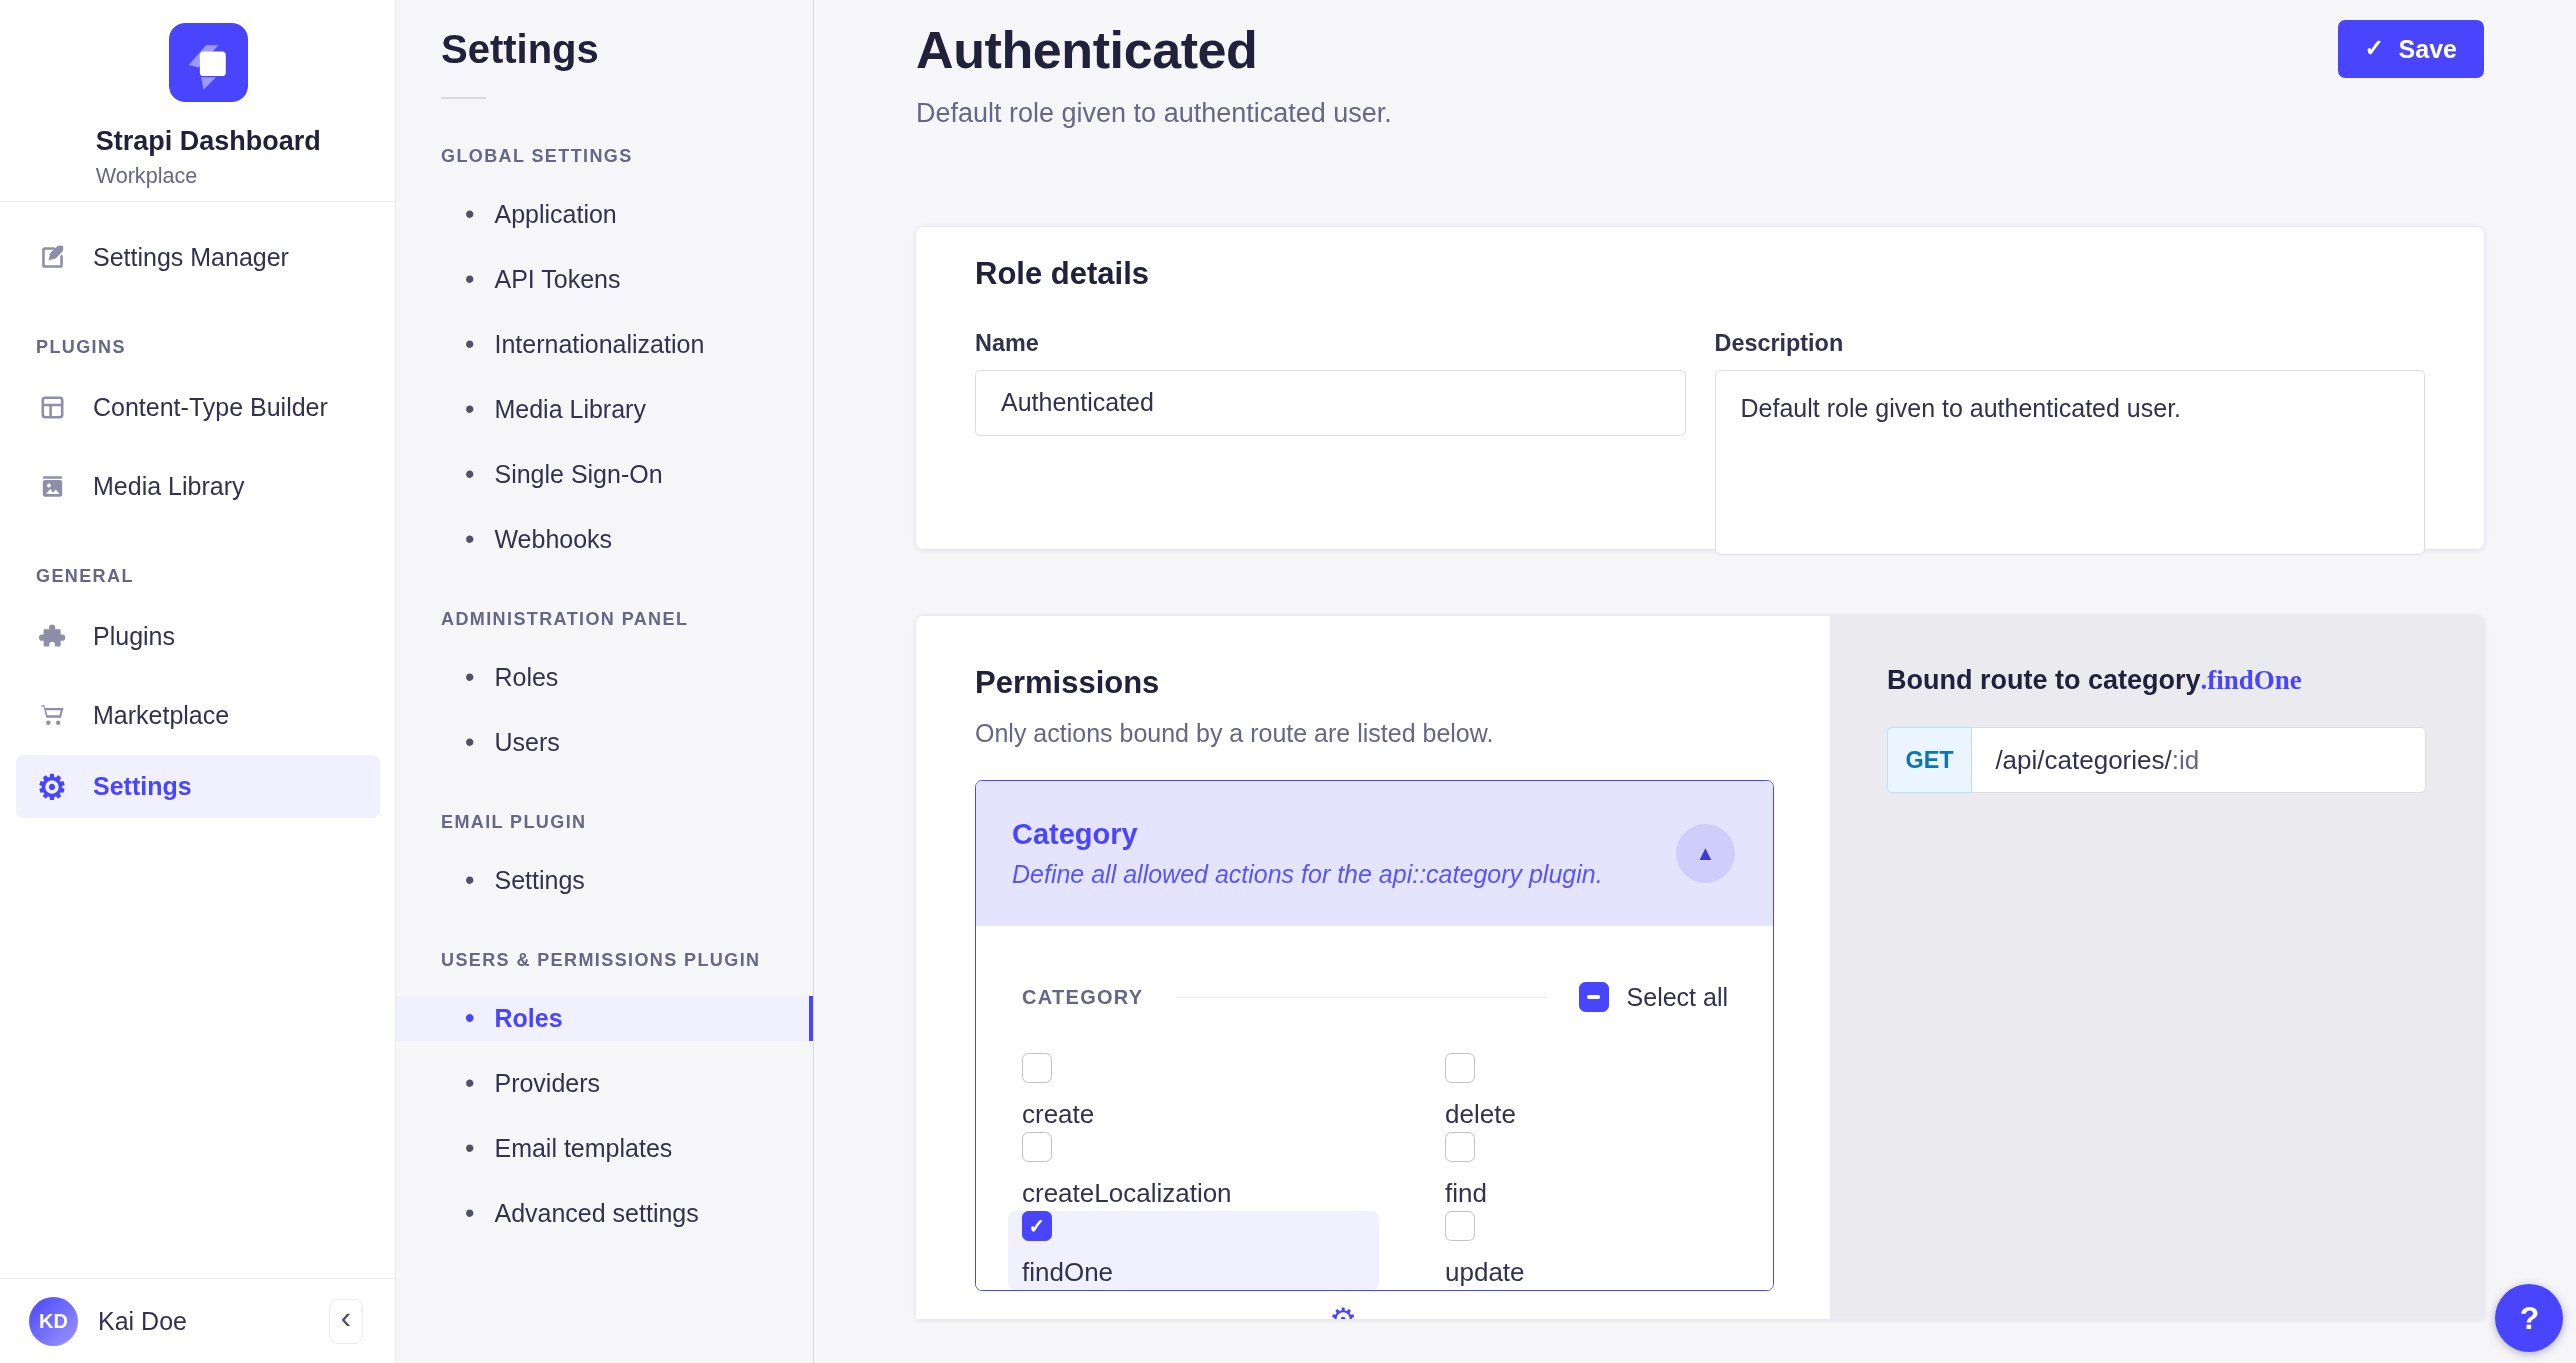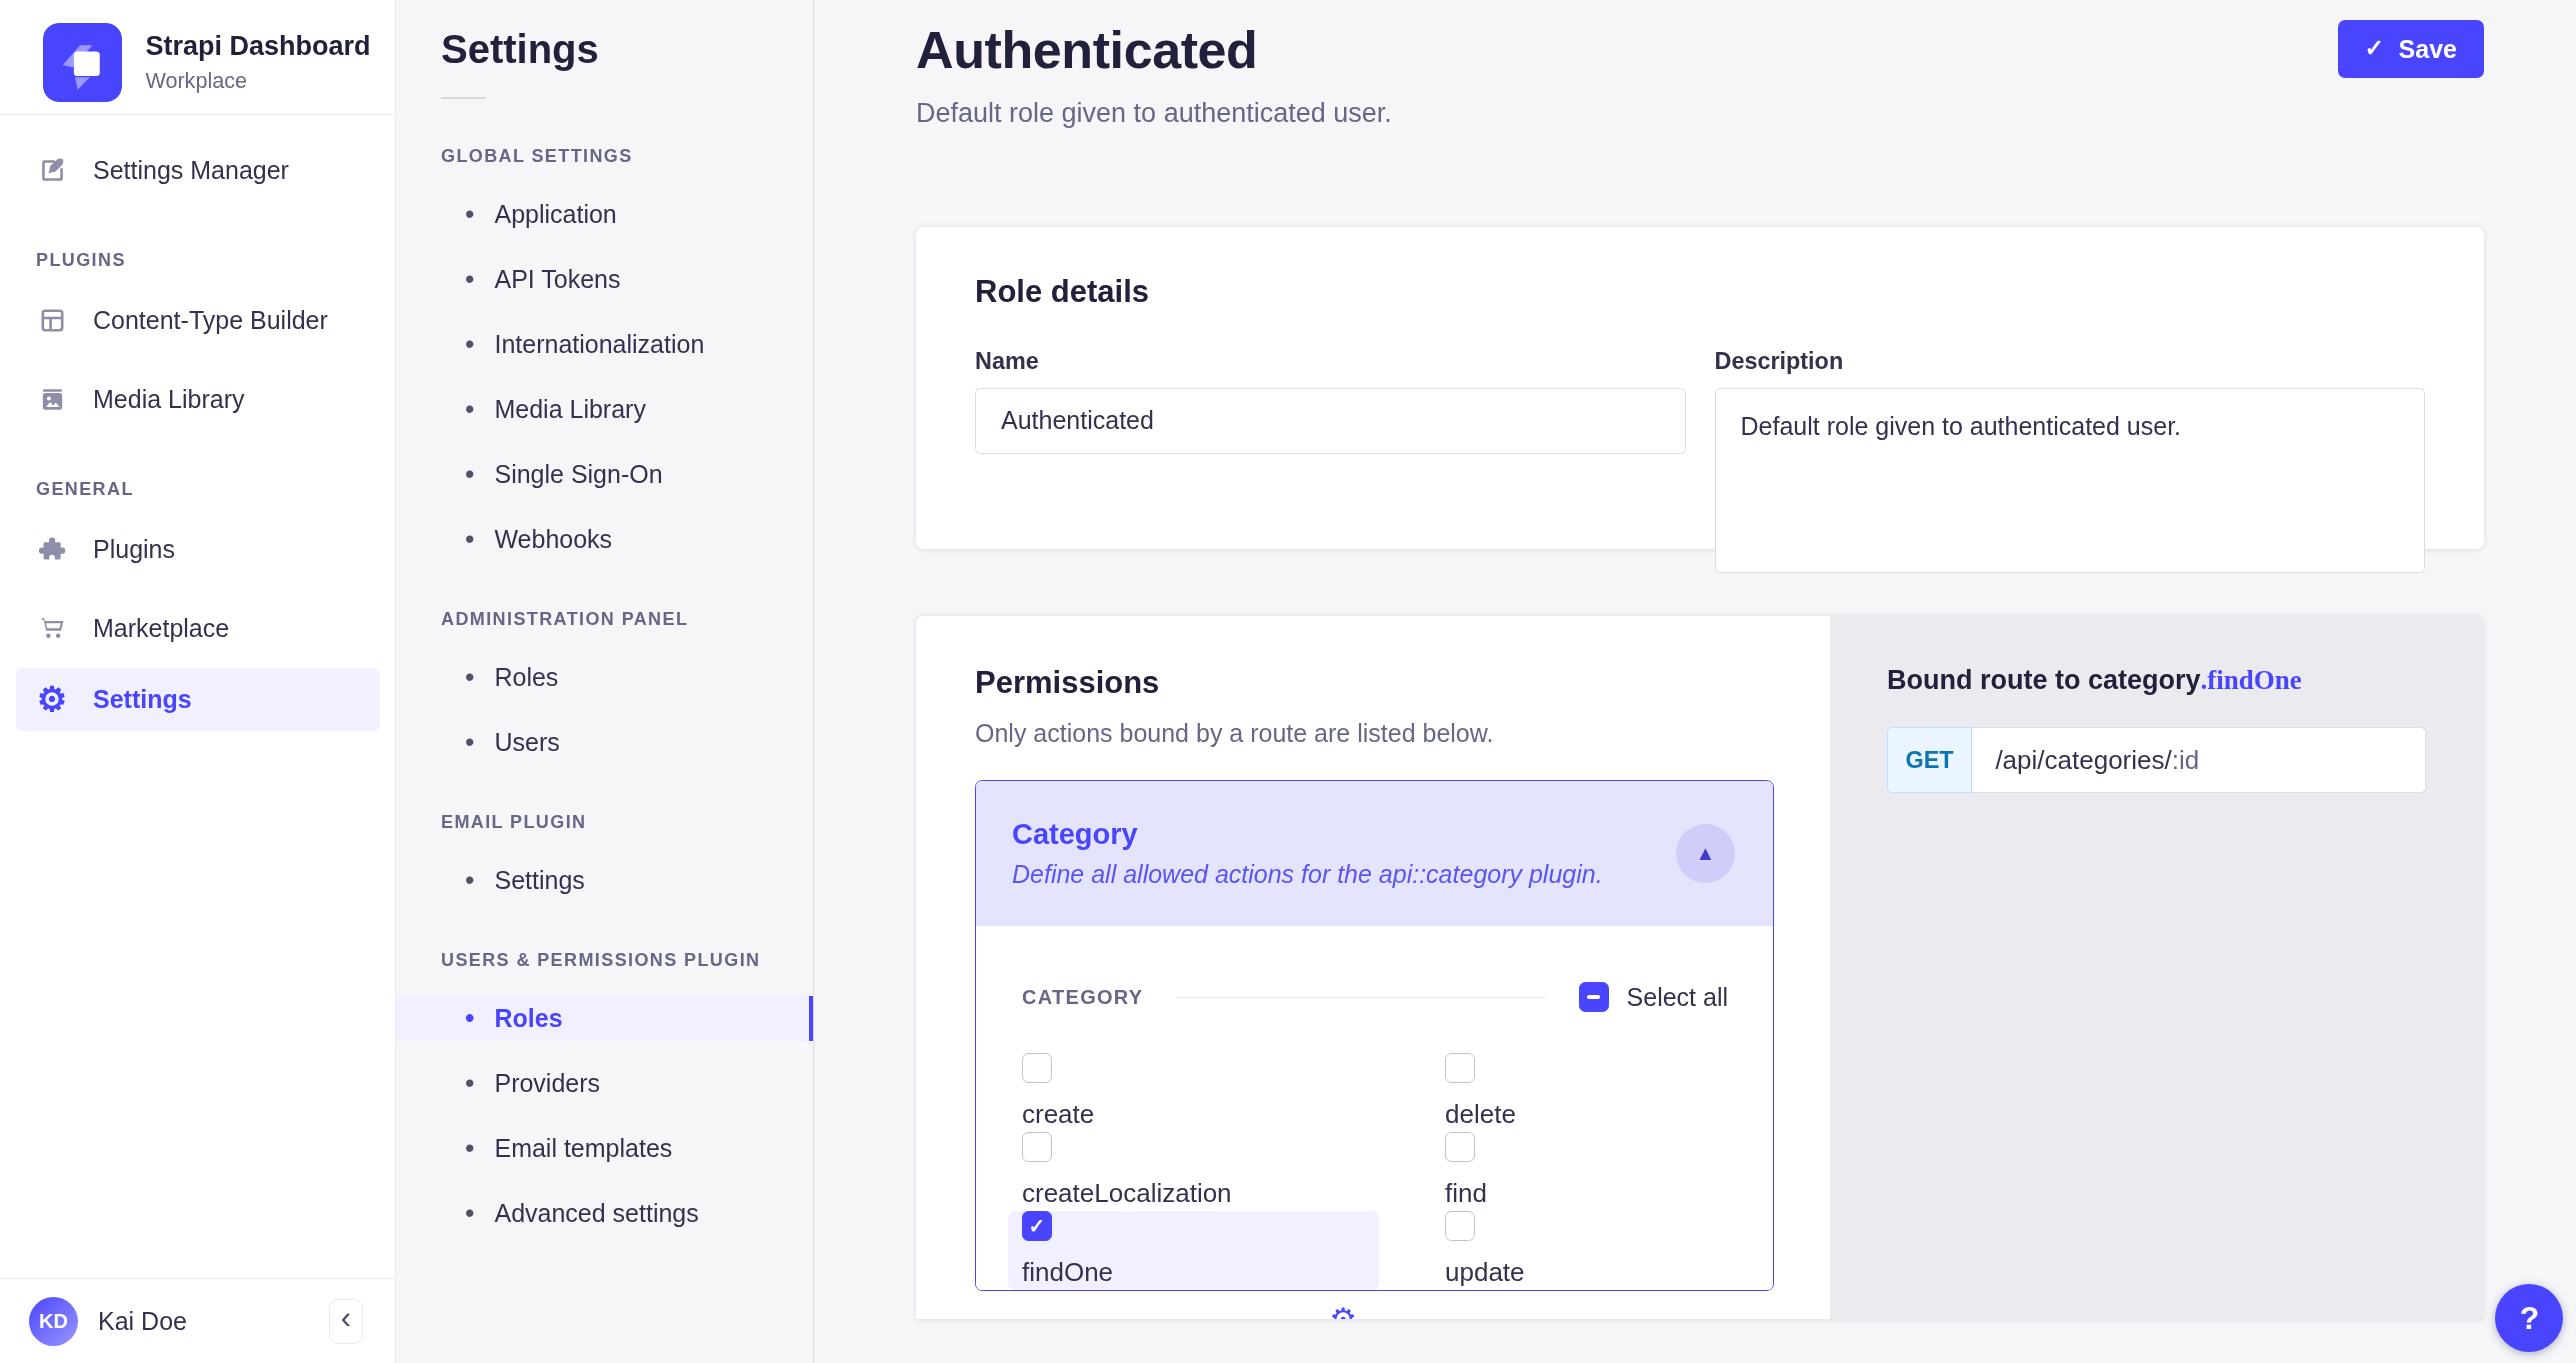--- a/index.html
+++ b/index.html
@@ -15,21 +15,21 @@
     --panel-gray:#eaeaef;
   }
   *{margin:0;padding:0;box-sizing:border-box;}
   html,body{width:2576px;height:1363px;overflow:hidden;}
   body{font-family:"Liberation Sans",sans-serif;color:var(--ink);background:#fff;}
   .app{display:flex;width:2576px;height:1363px;}
 
   
   .sidebar{width:396px;min-width:396px;background:#fff;border-right:0.9px solid var(--border);
     display:flex;flex-direction:column;}
-  .brand{display:flex;align-items:center;gap:23.4px;padding:22.5px 21.6px 0 43px;}
+  .brand{display:flex;align-items:center;gap:23.4px;padding:22.5px 21.6px 0 43px;flex-direction:column;}
   .brand-logo{width:79px;height:79px;border-radius:14.4px;display:block;}
   .brand-title{font-size:27px;font-weight:bold;color:#21213b;line-height:1.2;}
   .brand-sub{font-size:21.6px;color:var(--ink-soft);margin-top:5.4px;}
   .sidebar-divider{height:0.9px;background:var(--border);margin-top:12.6px;}
   .side-nav{flex:1;padding-top:16px;}
   .nav-item{height:79px;display:flex;align-items:center;gap:25px;padding-left:36px;
     font-size:25px;color:var(--ink);cursor:pointer;}
   .nav-item .ic{width:32px;height:32px;display:flex;align-items:center;justify-content:center;}
   .nav-item.active{background:var(--accent-light);border-radius:7.2px;margin:0 15.3px 0 16px;
     padding-left:20px;color:var(--accent);font-weight:bold;height:63px;}
@@ -63,21 +63,21 @@
   .main{flex:1;background:var(--page-bg);padding:0 92px 0 102px;position:relative;overflow:hidden;}
   .main-header{display:flex;justify-content:space-between;align-items:flex-start;padding-top:20px;height:135px;}
   .page-title{font-size:52px;font-weight:bold;color:#21213b;letter-spacing:-0.4px;}
   .page-subtitle{font-size:27px;color:var(--ink-soft);margin-top:18px;}
   .save-btn{display:flex;align-items:center;gap:14.4px;background:var(--accent);color:#fff;border:none;
     border-radius:7.2px;height:58px;padding:0 27px;font-size:25px;font-weight:bold;cursor:pointer;
     font-family:"Liberation Sans",sans-serif;}
   .save-check{font-size:23.4px;line-height:1;}
 
   .card{background:#fff;border-radius:7.2px;box-shadow:0 0.9px 5.4px rgba(33,33,82,.12);}
-  .role-card{margin-top:92px;height:322px;padding:47px 59px;}
+  .role-card{margin-top:92px;height:322px;padding:29px 59px;}
   .card-h{font-size:31px;font-weight:bold;color:#21213b;}
   .fields{display:flex;gap:29px;margin-top:38px;}
   .field{flex:1;}
   .field-label{font-size:23.4px;font-weight:bold;color:var(--ink);margin-bottom:12.6px;}
   .text-input{width:100%;height:66px;border:0.9px solid var(--input-border);border-radius:5.4px;
     font-size:25px;color:var(--ink);padding:0 25px;background:#fff;font-family:"Liberation Sans",sans-serif;}
   .textarea{width:100%;height:185px;border:0.9px solid var(--input-border);border-radius:5.4px;
     font-size:25px;color:var(--ink);padding:20px 25px;background:#fff;resize:none;
     font-family:"Liberation Sans",sans-serif;line-height:1.4;}
 

